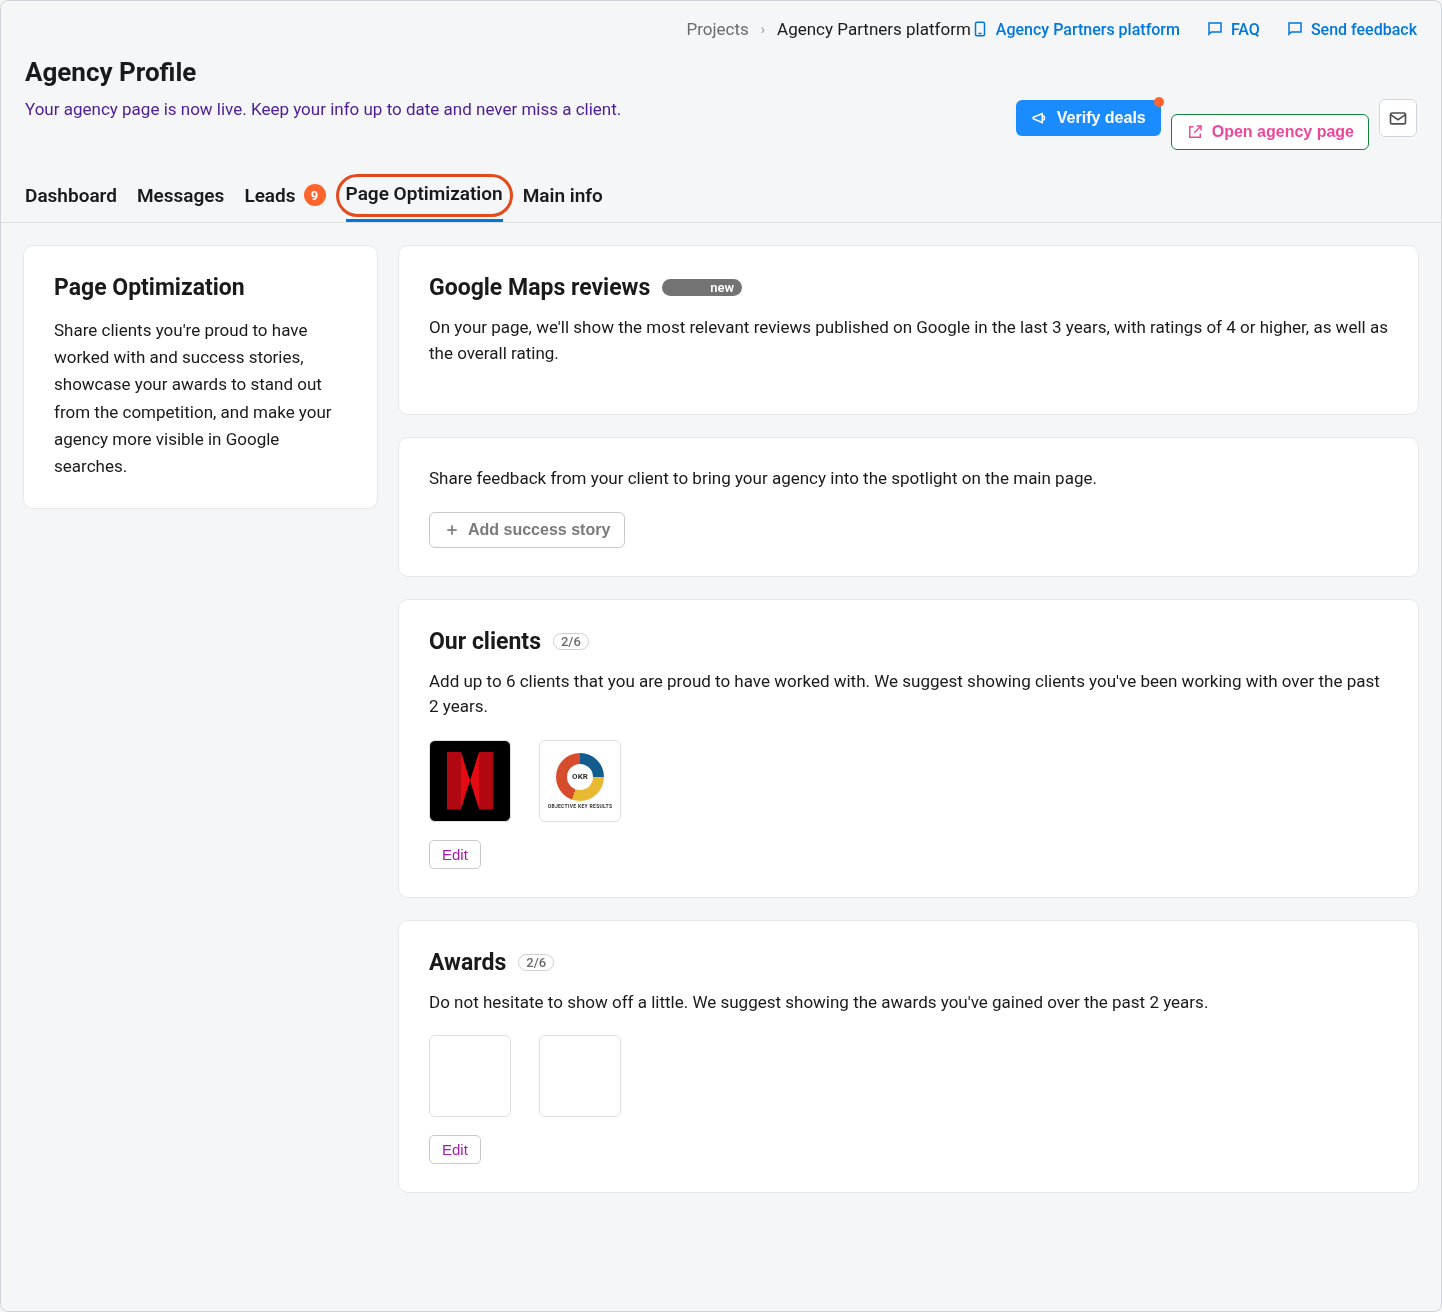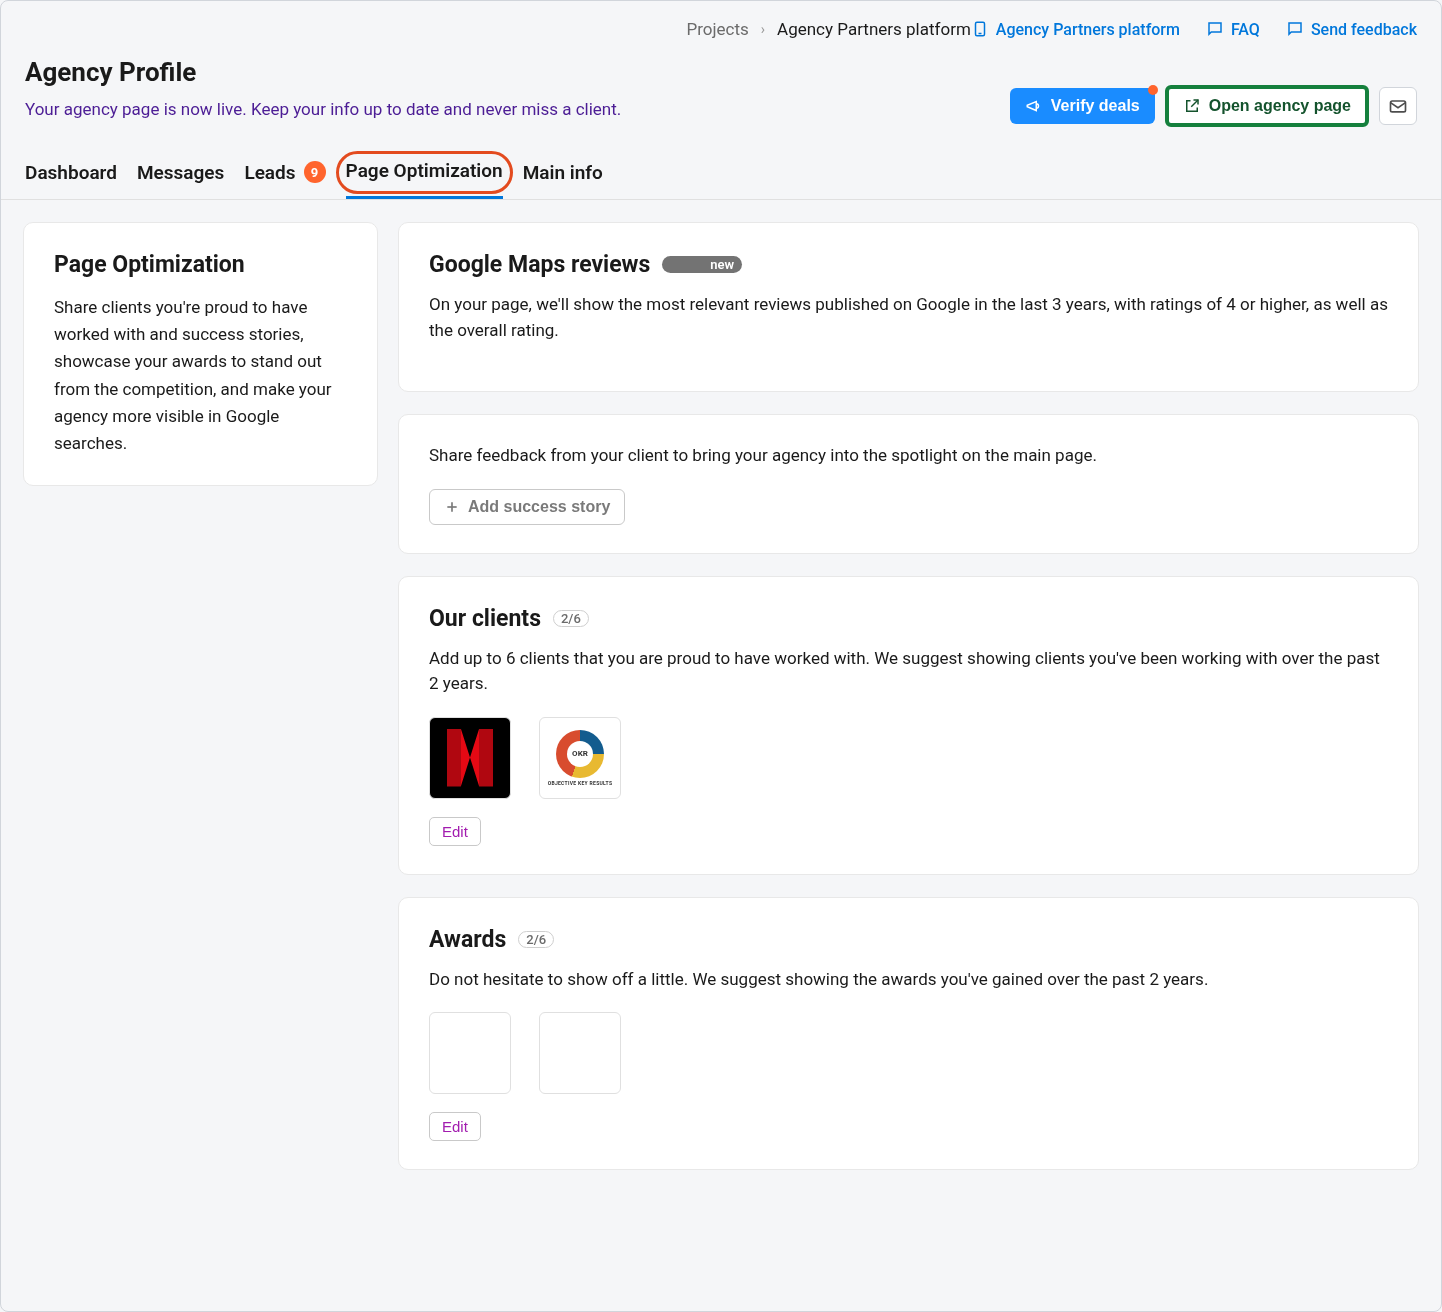--- a/index.html
+++ b/index.html
@@ -91,22 +91,23 @@
   }
   .btn-primary .dot {
     position: absolute;
     top: -4px; right: -4px;
     width: 10px; height: 10px;
     background: #ff642d;
     border-radius: 50%;
   }
   .btn-secondary {
     background: #fff;
-    border: 4px solid #15803d;
-    color: #14532d;
+    border: 1px solid #15803d;
+    color: #ec4899;
+    margin-top: 29px;
   }
   .icon-btn {
     width: 38px; height: 38px;
     display: inline-flex;
     align-items: center;
     justify-content: center;
     background: #fff;
     border: 1px solid #d1d5db;
     border-radius: 6px;
     cursor: pointer;

